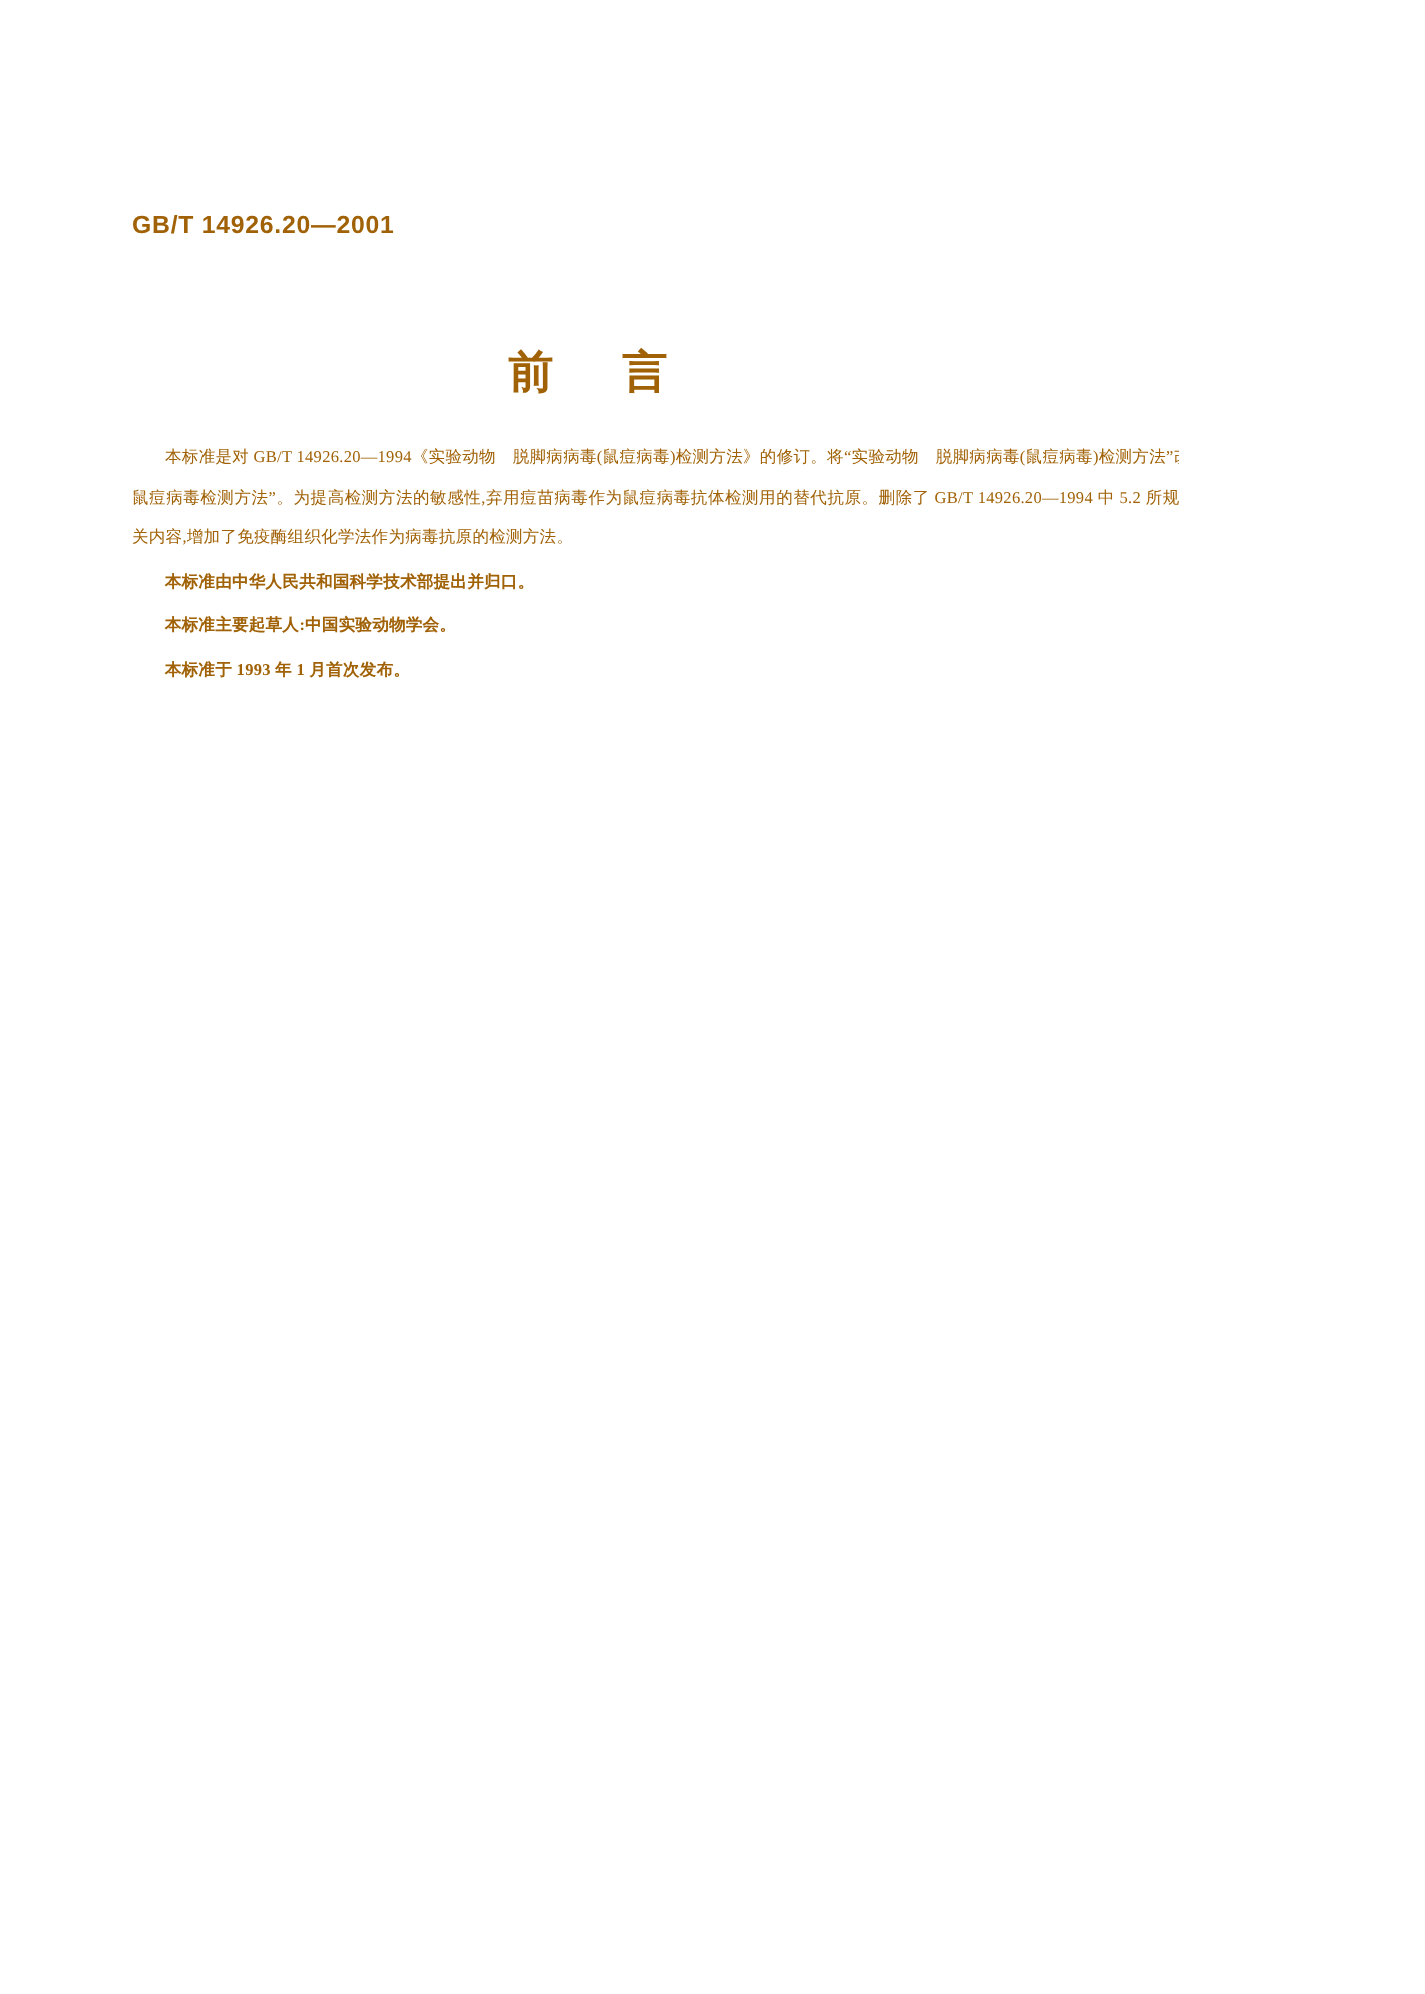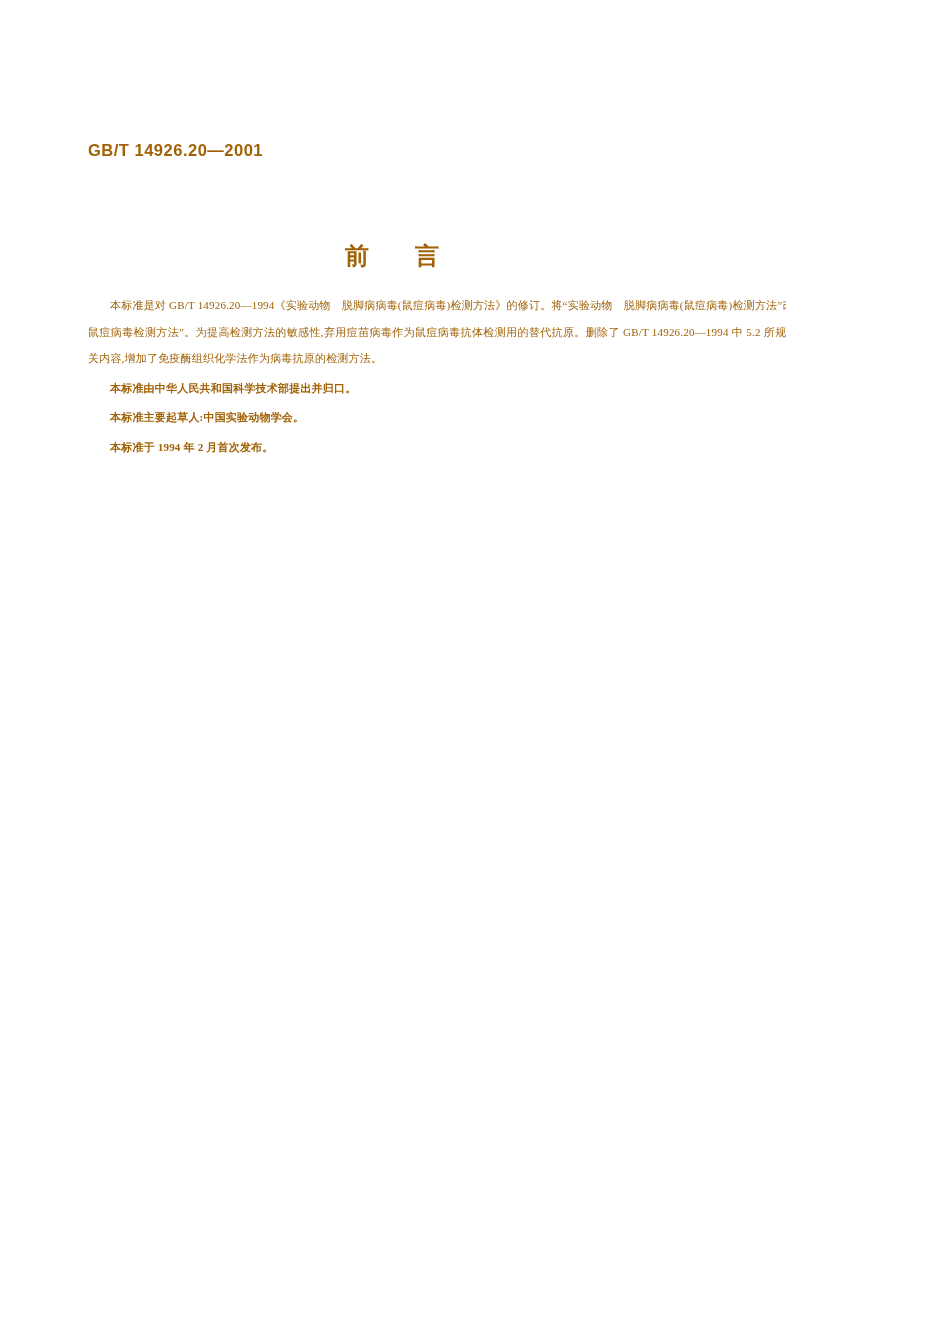--- a/index.html
+++ b/index.html
@@ -23,25 +23,25 @@
     font-family: "Liberation Sans", sans-serif;
     font-weight: bold;
     font-size: 16.5px;
     letter-spacing: 0.5px;
     white-space: nowrap;
   }
   .doc-title {
     position: absolute;
     left: 0;
     right: 0;
-    top: 240px;
+    top: 228px;
     text-align: center;
     font-family: "Liberation Serif", serif;
     font-weight: bold;
-    font-size: 24px;
+    font-size: 30px;
     letter-spacing: 2px;
   }
   .doc-title .gap {
     display: inline-block;
     width: 44px;
   }
   .body-block {
     position: absolute;
     left: 88px;
     top: 292px;
@@ -71,16 +71,16 @@
   <div class="std-number">GB/T 14926.20—2001</div>
 
   <div class="doc-title">
     <span>前</span><span class="gap"></span><span>言</span>
   </div>
 
   <div class="body-block">
     <p class="para indent">本标准是对 GB/T 14926.20—1994《实验动物　脱脚病病毒(鼠痘病毒)检测方法》的修订。将“实验动物　脱脚病病毒(鼠痘病毒)检测方法”改称为“实验动物　鼠痘病毒检测方法”。为提高检测方法的敏感性,弃用痘苗病毒作为鼠痘病毒抗体检测用的替代抗原。删除了 GB/T 14926.20—1994 中 5.2 所规定的病毒检测有关内容,增加了免疫酶组织化学法作为病毒抗原的检测方法。</p>
     <p class="para indent small-gap">本标准由中华人民共和国科学技术部提出并归口。</p>
     <p class="para indent small-gap">本标准主要起草人:中国实验动物学会。</p>
-    <p class="para indent small-gap">本标准于 1994 年 2 月首次发布。</p>
+    <p class="para indent small-gap">本标准于 1993 年 1 月首次发布。</p>
   </div>
 
 </div>
 
 </body></html>

